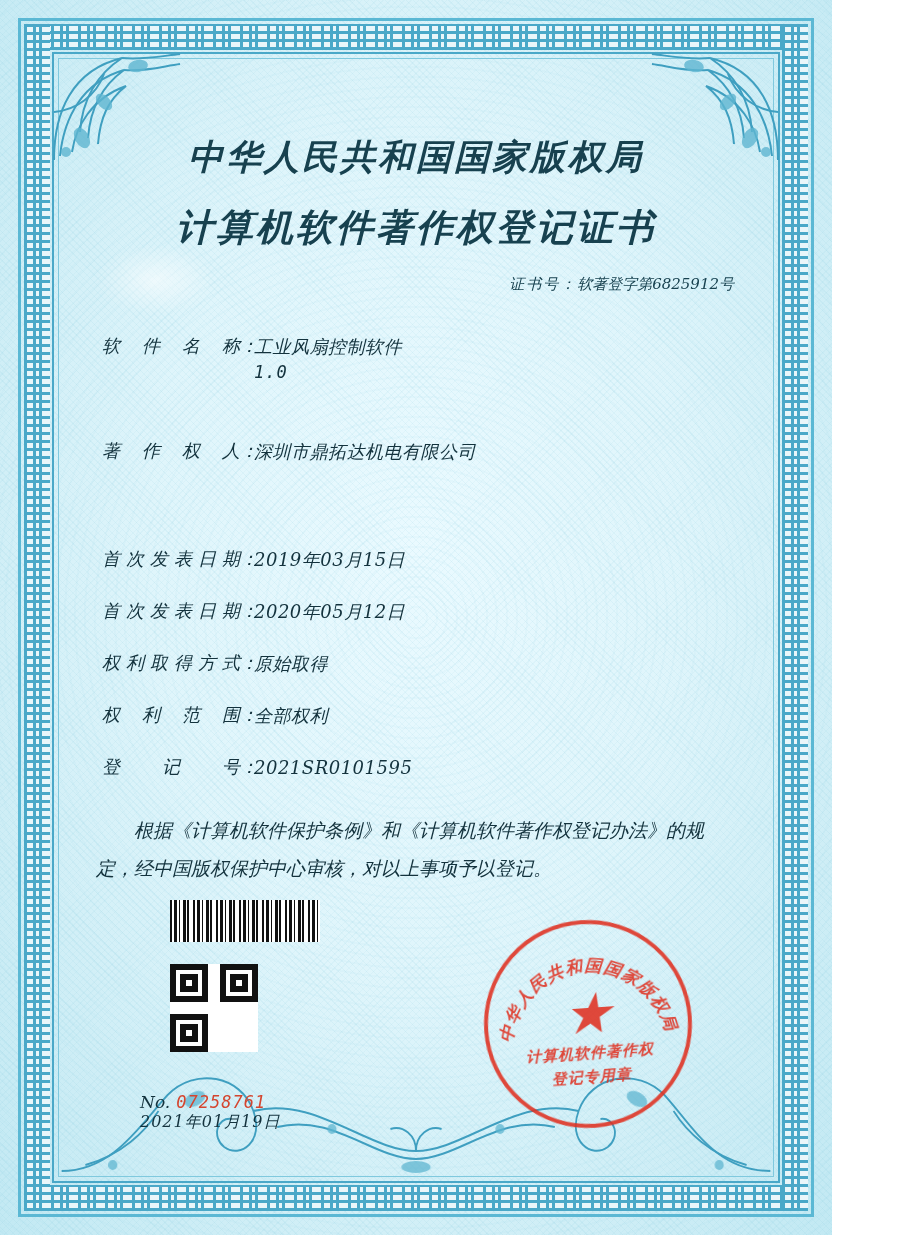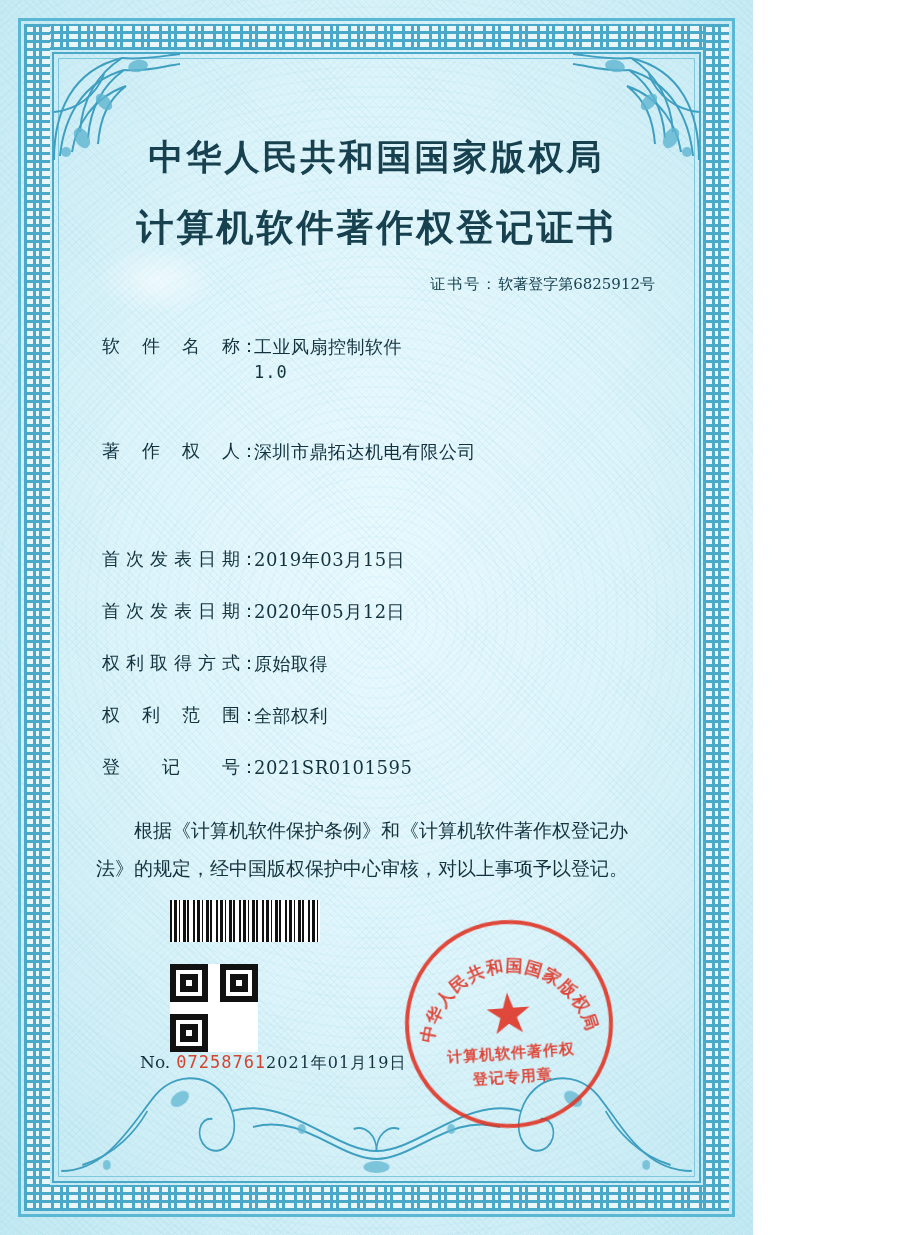--- a/index.html
+++ b/index.html
@@ -5,25 +5,26 @@
   html, body {
     margin: 0;
     padding: 0;
     background: #ffffff;
   }
   body {
     font-family: "Liberation Serif", "DejaVu Serif", serif;
   }
   .page {
     position: relative;
-    width: 753px;
+    width: 832px;
     height: 1235px;
     overflow: hidden;
     background:
       radial-gradient(ellipse at 50% 45%, #eafaff 0%, #dff5fb 45%, #cfeef6 75%, #c2e9f3 100%);
+    font-style: italic;
   }
   
   .texture {
     position: absolute;
     inset: 0;
     background-image:
       repeating-linear-gradient(45deg, rgba(120,195,215,0.10) 0px, rgba(120,195,215,0.10) 1px, rgba(255,255,255,0) 1px, rgba(255,255,255,0) 5px),
       repeating-linear-gradient(-45deg, rgba(120,195,215,0.08) 0px, rgba(120,195,215,0.08) 1px, rgba(255,255,255,0) 1px, rgba(255,255,255,0) 5px);
     pointer-events: none;
   }
@@ -237,24 +238,25 @@
     letter-spacing: 1px;
     font-family: "DejaVu Sans", "Liberation Sans", sans-serif;
   }
   .seal .l1 { top: 120px; }
   .seal .l2 { top: 144px; }
 
   .footer {
     position: absolute;
     left: 140px;
     right: 140px;
-    top: 1052px;
+    top: 1092px;
     display: flex;
-    justify-content: flex-start;
+    justify-content: flex-end;
     align-items: baseline;
+    flex-direction: column;
   }
   .footer .no {
     font-size: 17px;
     color: #13323d;
     font-family: "DejaVu Serif", "Liberation Serif", serif;
   }
   .footer .no .num {
     color: #d4452f;
     font-family: "DejaVu Sans Mono", monospace;
     letter-spacing: 1px;

